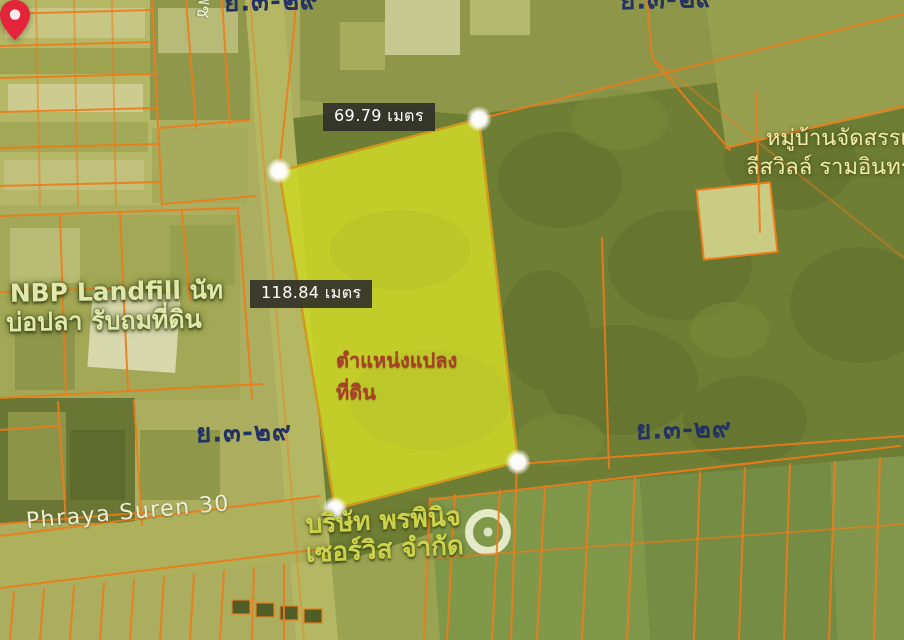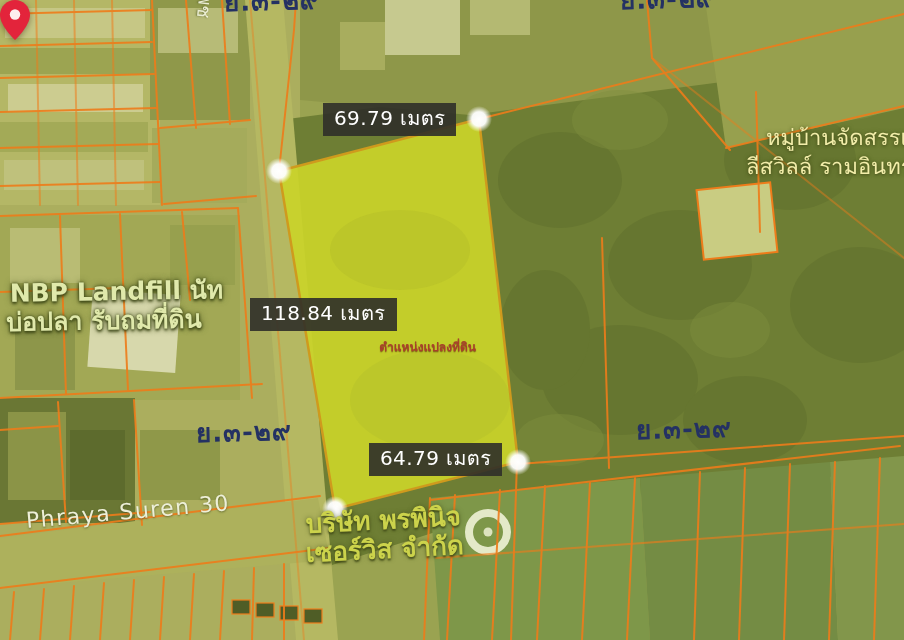--- a/index.html
+++ b/index.html
@@ -5,21 +5,21 @@
   html,body{margin:0;padding:0;background:#1b1b1b;}
   #screen{
     position:relative;width:904px;height:640px;overflow:hidden;
     font-family:"DejaVu Sans","Liberation Sans",sans-serif;
     background:#9aa351;
   }
   #screen svg{position:absolute;left:0;top:0;}
   .measure{
     position:absolute;white-space:nowrap;
     background:rgba(47,47,41,.9);color:#ffffff;
-    font-size:20px;line-height:1.25;padding:3px 11px 5px;
+    font-size:16px;line-height:1.25;padding:3px 11px 5px;
     letter-spacing:.4px;
   }
   .maplabel{position:absolute;white-space:nowrap;}
   .nbp{
     left:6px;top:278px;font-size:25px;font-weight:bold;line-height:1.14;
     color:#e0e9ab;transform:rotate(-1deg);
     text-shadow:0 0 3px #46521d,0 2px 3px rgba(50,60,15,.85),0 0 7px rgba(70,82,29,.9);
   }
   .nbp .l1{padding-left:4px;}
   .village{
@@ -45,22 +45,22 @@
   .zoning.zl{left:196px;top:411px;}
   .zoning.zr{left:636px;top:408px;}
   .zoning.ztl{left:224px;top:-20px;}
   .zoning.ztr{left:620px;top:-22px;}
   .vroad{
     left:222px;top:-12px;font-size:19px;color:#eaedd2;
     transform:rotate(96deg);transform-origin:left top;
     text-shadow:0 1px 2px rgba(70,80,30,.7);
   }
   .pin-caption{
-    position:absolute;left:336px;top:337px;width:140px;text-align:right;
-    font-size:12px;font-weight:bold;color:var(--pin-text);
+    position:absolute;left:336px;top:344px;width:140px;text-align:left;
+    font-size:20px;font-weight:bold;color:var(--pin-text);
     text-shadow:0 1px 1px rgba(80,25,10,.55);
   }
   #pin{left:390px;top:296px;filter:drop-shadow(0 2px 3px rgba(40,20,5,.4));}
 </style>
 </head>
 <body>
 
 <div id="screen">
 
   <svg width="904" height="640" viewBox="0 0 904 640">
@@ -241,22 +241,21 @@
 
   <div class="maplabel phraya">Phraya Suren 30</div>
   <div class="maplabel vroad">เพช</div>
 
   <div class="maplabel zoning zl">ย.๓-๒๙</div>
   <div class="maplabel zoning zr">ย.๓-๒๙</div>
   <div class="maplabel zoning ztl">ย.๓-๒๙</div>
   <div class="maplabel zoning ztr">ย.๓-๒๙</div>
 
   <div class="measure" style="left:323px;top:103px;">69.79 เมตร</div>
-  <div class="measure" style="left:250px;top:298px;">118.84 เมตร</div>
-  <div class="measure" style="left:369px;top:443px;">64.79 เมตร</div>
+  <div class="measure" style="left:250px;top:280px;">118.84 เมตร</div>
 
   <svg id="pin" width="30" height="40" viewBox="0 0 30 40">
     <path d="M15,0 C6.7,0 0,6.7 0,15 C0,26 15,40 15,40 C15,40 30,26 30,15 C30,6.7 23.3,0 15,0 Z" style="fill:var(--pin-color,#e3243b)"></path>
     <circle cx="15" cy="14.5" r="5.2" fill="#ffffff" opacity=".92"></circle>
   </svg>
   <div class="pin-caption">ตำแหน่งแปลงที่ดิน</div>
 
 </div>
 
 </body></html>

